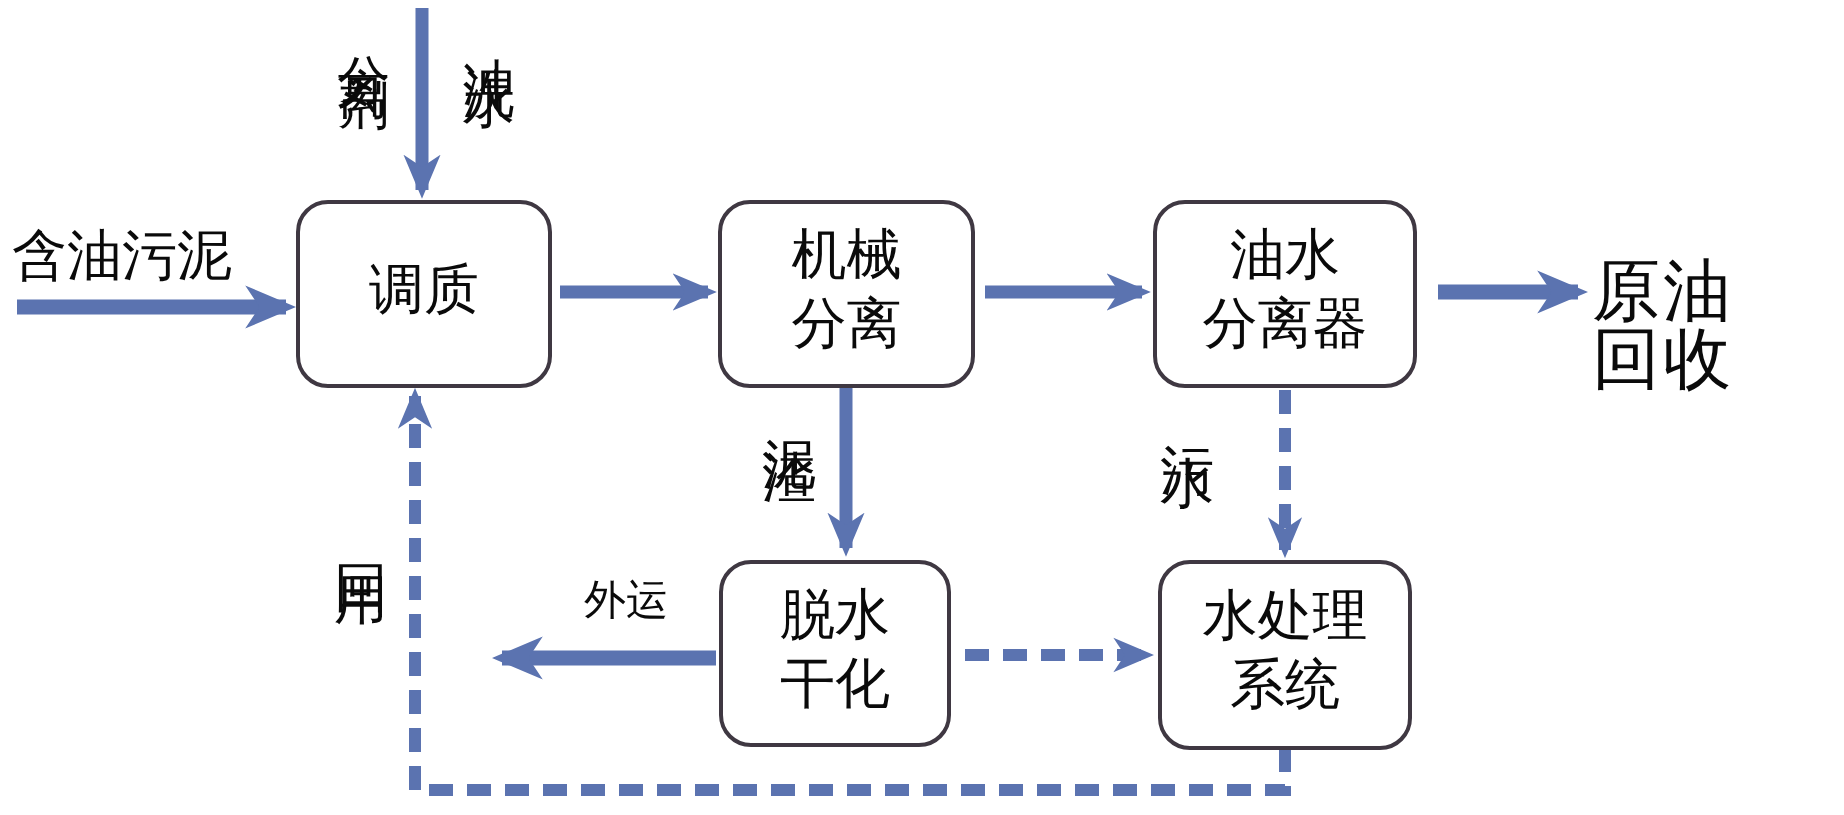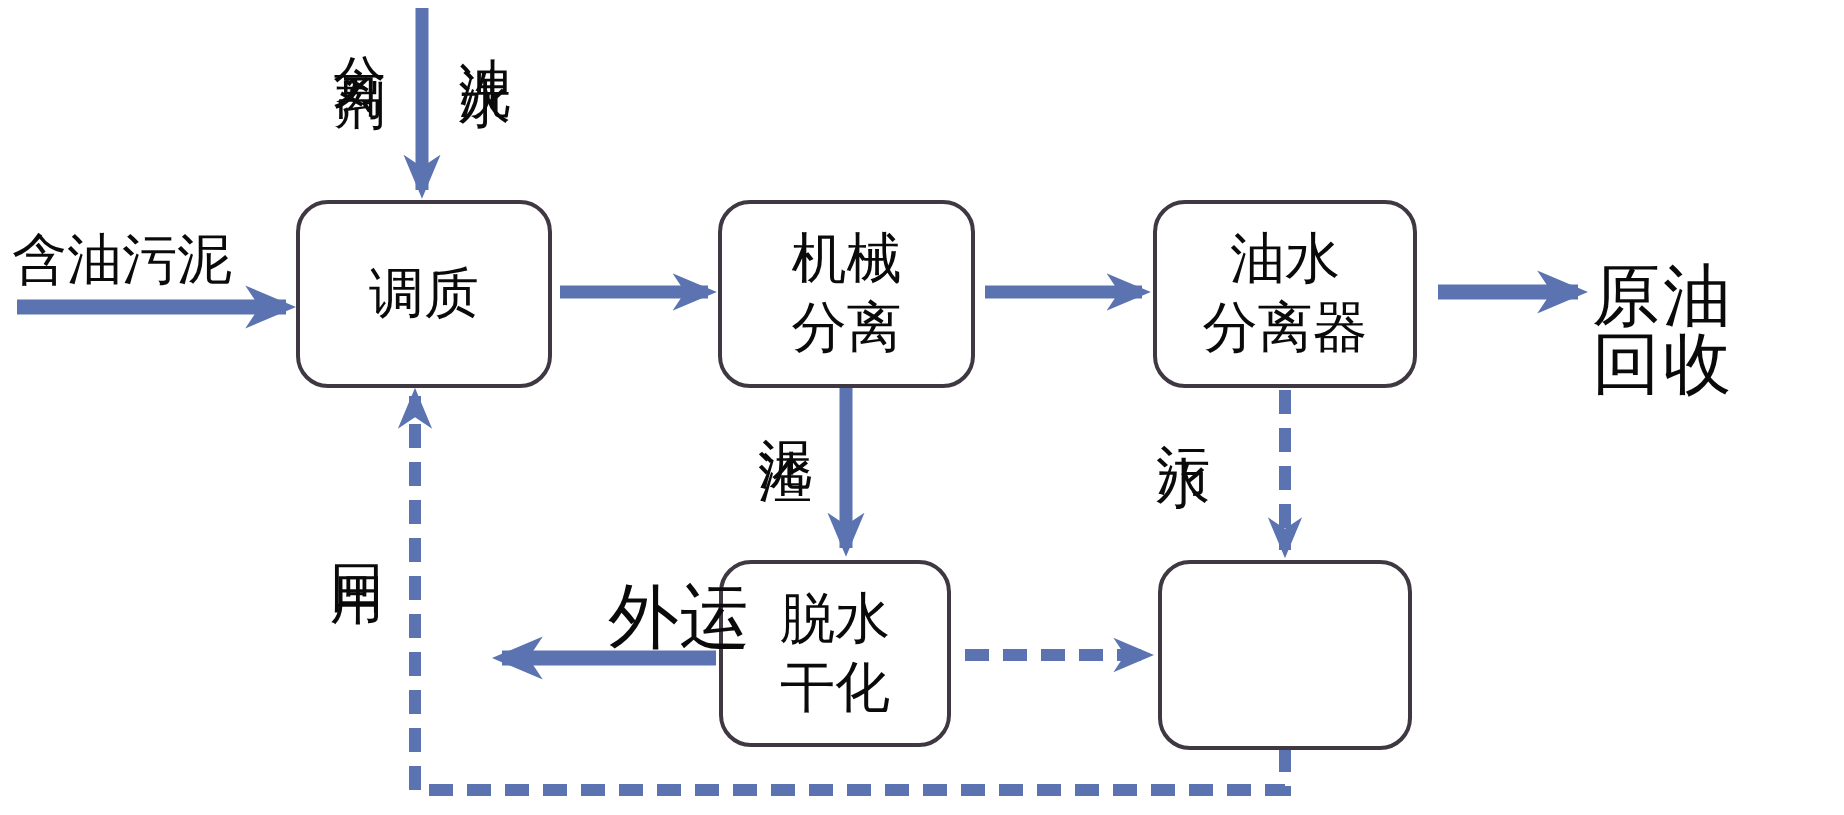--- a/index.html
+++ b/index.html
@@ -7,21 +7,21 @@
     --box-border:#3f3842;
     --text:#0a0a0a;
     --background:#ffffff;
   }
   html,body{margin:0;padding:0;background:var(--background);}
   .stage{
     position:relative;
     width:1776px;height:815px;
     background:var(--background);
     overflow:hidden;
-    font-family:Liberation Serif, serif;
+    font-family:Liberation Mono, monospace;
     color:var(--text);
   }
   .layer{position:absolute;left:0;top:0;}
   .boxes rect{
     fill:#ffffff;
     stroke:var(--box-border);
     stroke-width:4;
   }
   .arrows line, .arrows path{
     stroke:var(--arrow);
@@ -97,23 +97,25 @@
     </g>
   </svg>
 
   <div class="box-lbl" style="left:298px;top:202px;width:252px;height:184px;">调质</div>
   <div class="box-lbl" style="left:720px;top:202px;width:253px;height:184px;text-align:right;">机械
 分离</div>
   <div class="box-lbl" style="left:721px;top:562px;width:228px;height:183px;">脱水
 干化</div>
   <div class="box-lbl" style="left:1155px;top:202px;width:260px;height:184px;">油水
 分离器</div>
+  <div class="box-lbl" style="left:1160px;top:562px;width:250px;height:186px;">水处理
+系统</div>
 
   <div class="lbl" style="left:12px;top:232px;font-size:55px;">含油污泥</div>
   <div class="lbl v" style="left:333px;top:14px;font-size:52px;letter-spacing:10px;">分离剂</div>
   <div class="lbl v" style="left:458px;top:16px;font-size:52px;letter-spacing:10px;">冲洗水</div>
   <div class="lbl" style="left:1592px;top:262px;font-size:68px;letter-spacing:3px;">原油回收</div>
   <div class="lbl v" style="left:758px;top:396px;font-size:54px;letter-spacing:11px;">泥渣</div>
   <div class="lbl v" style="left:1156px;top:402px;font-size:54px;letter-spacing:11px;">污水</div>
-  <div class="lbl" style="left:608px;top:582px;font-size:71px;">外运</div>
+  <div class="lbl" style="left:584px;top:582px;font-size:42px;">外运</div>
   <div class="lbl v" style="left:330px;top:522px;font-size:54px;letter-spacing:12px;">回用</div>
 
 </div>
 
 </body></html>

